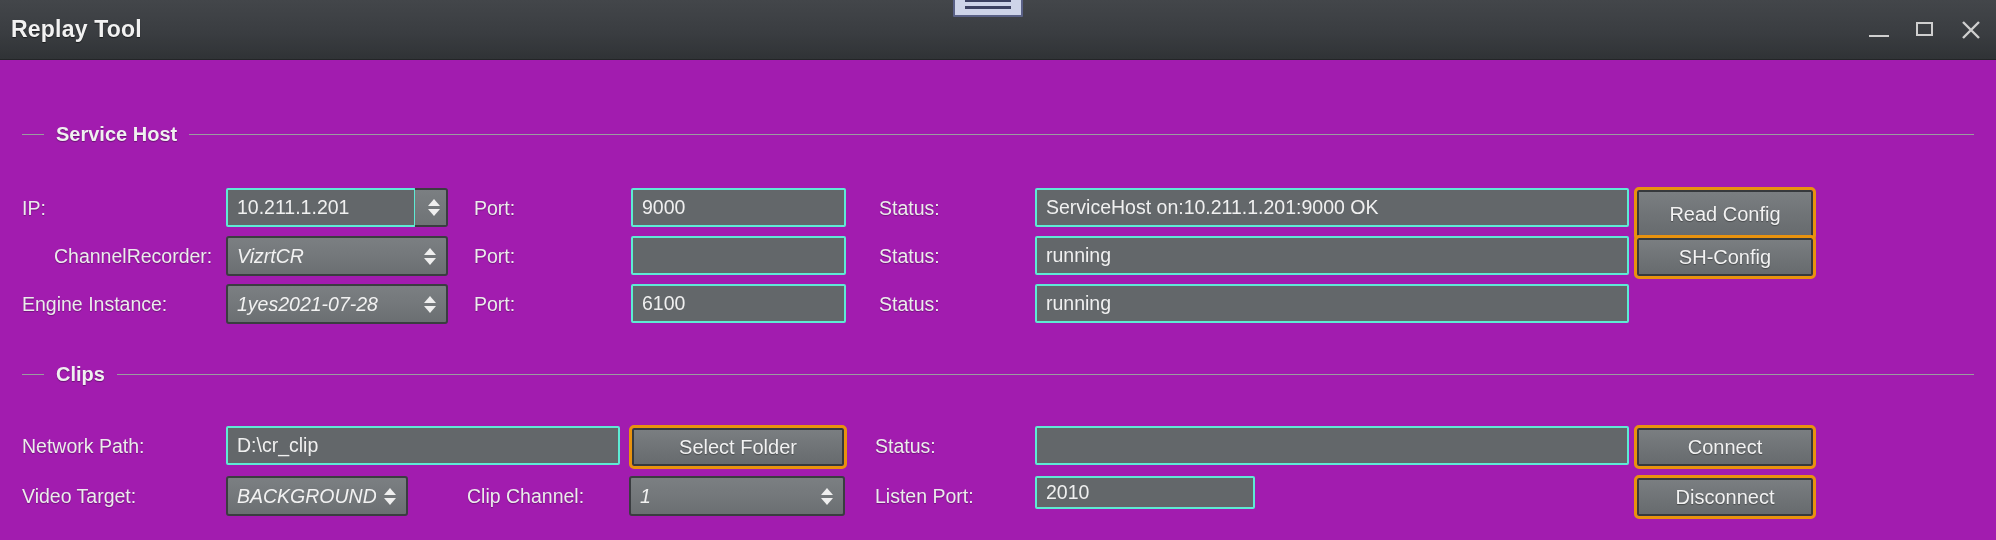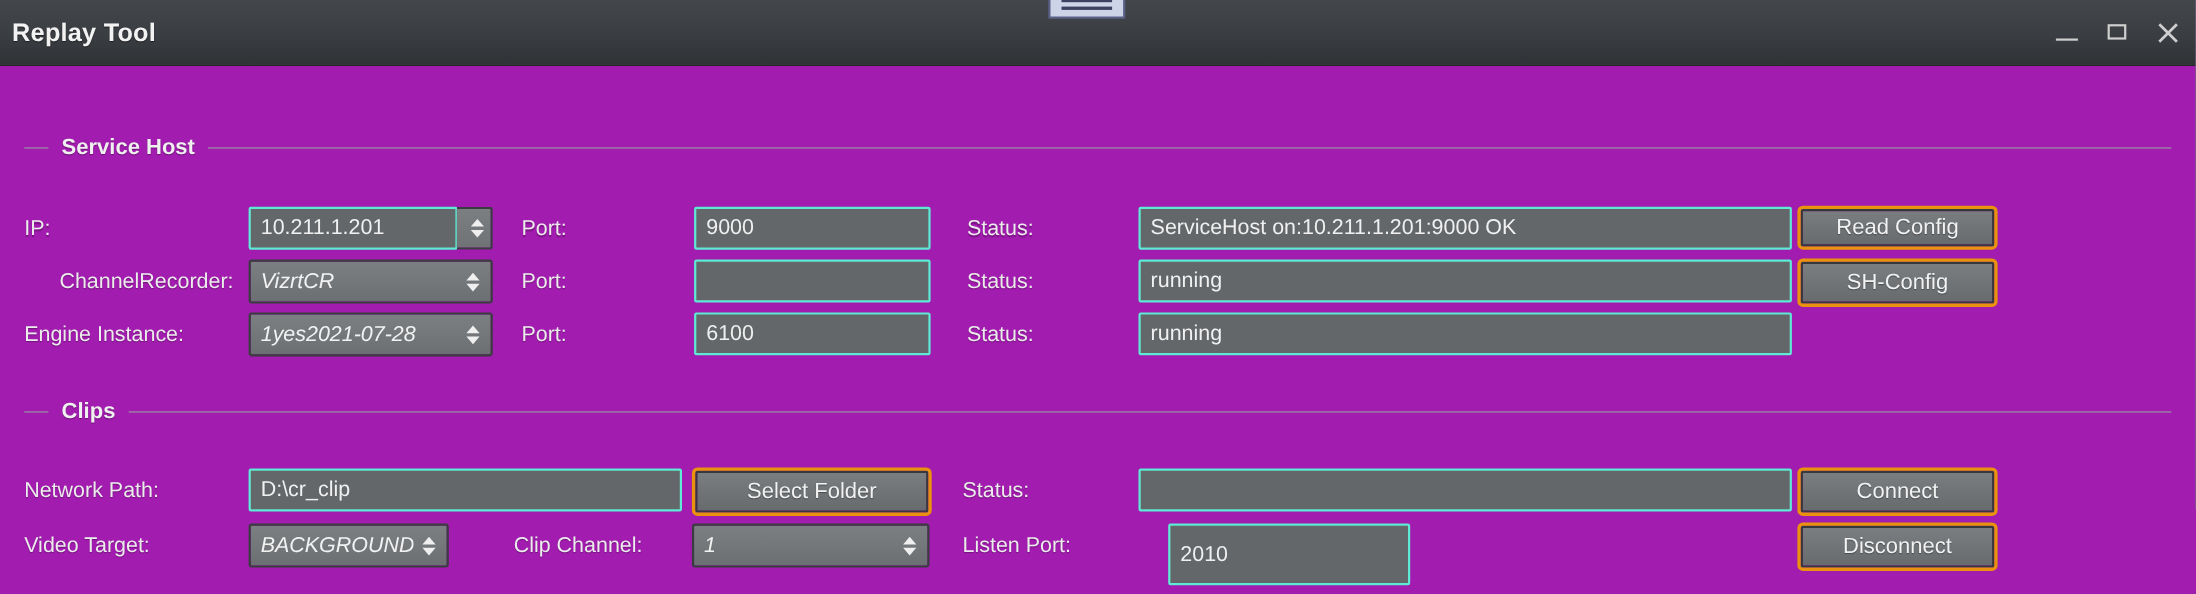--- a/index.html
+++ b/index.html
@@ -255,21 +255,21 @@
       <span class="dn"></span>
     </div>
   </div>
 
   <div class="lbl" style="left:474px; top:137px;">Port:</div>
   <div class="field" style="left:631px; top:128px; width:215px; height:39px;">9000</div>
 
   <div class="lbl" style="left:879px; top:137px;">Status:</div>
   <div class="field" style="left:1035px; top:128px; width:594px; height:39px;">ServiceHost on:10.211.1.201:9000 OK</div>
 
-  <div class="btn" style="left:1637px; top:130px; width:176px; height:34px;">Read Config</div>
+  <div class="btn" style="left:1637px; top:130px; width:176px; height:48px;">Read Config</div>
 
   <div class="lbl" style="left:22px; top:185px;margin-left:32px;">ChannelRecorder:</div>
   <div class="combo" style="left:226px; top:176px; width:222px; height:40px;">
     <span class="ctext">VizrtCR</span>
     <span class="arrows">
       <span class="up"></span>
       <span class="dn"></span>
     </span>
   </div>
 
@@ -324,17 +324,17 @@
   <div class="lbl" style="left:467px; top:425px;">Clip Channel:</div>
   <div class="combo" style="left:629px; top:416px; width:216px; height:40px;">
     <span class="ctext">1</span>
     <span class="arrows">
       <span class="up"></span>
       <span class="dn"></span>
     </span>
   </div>
 
   <div class="lbl" style="left:875px; top:425px;">Listen Port:</div>
-  <div class="field" style="left:1035px; top:416px; width:220px; height:56px;margin-left:27px;">2010</div>
+  <div class="field" style="left:1035px; top:416px; width:220px; height:33px;">2010</div>
 
   <div class="btn" style="left:1637px; top:418px; width:176px; height:38px;">Disconnect</div>
 
 </div>
 
 </body></html>

